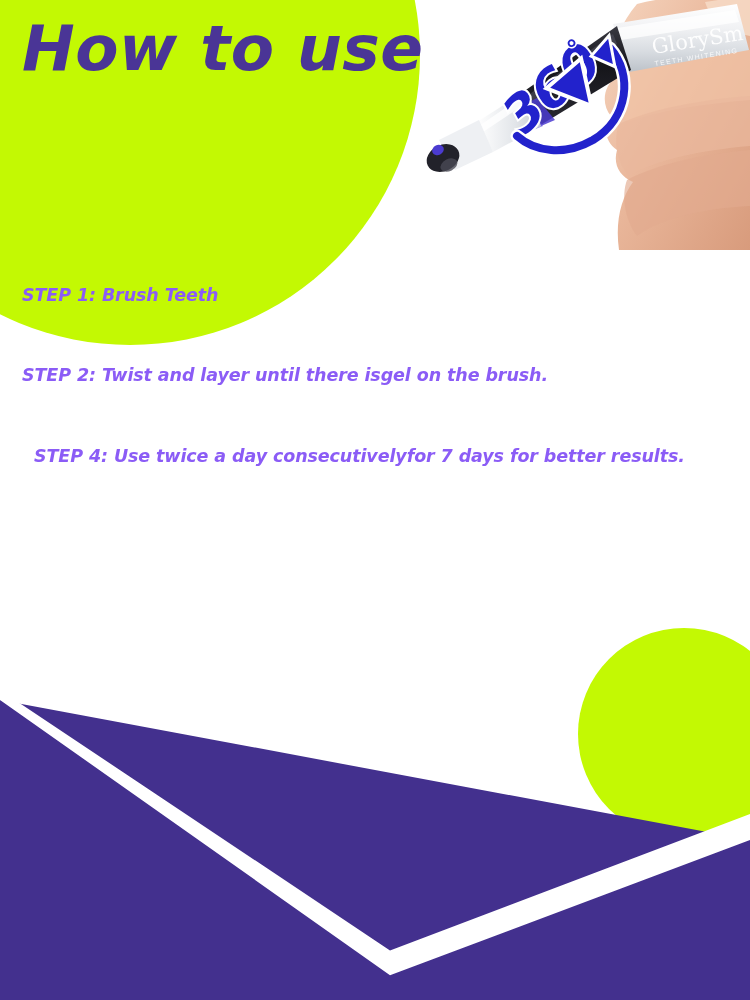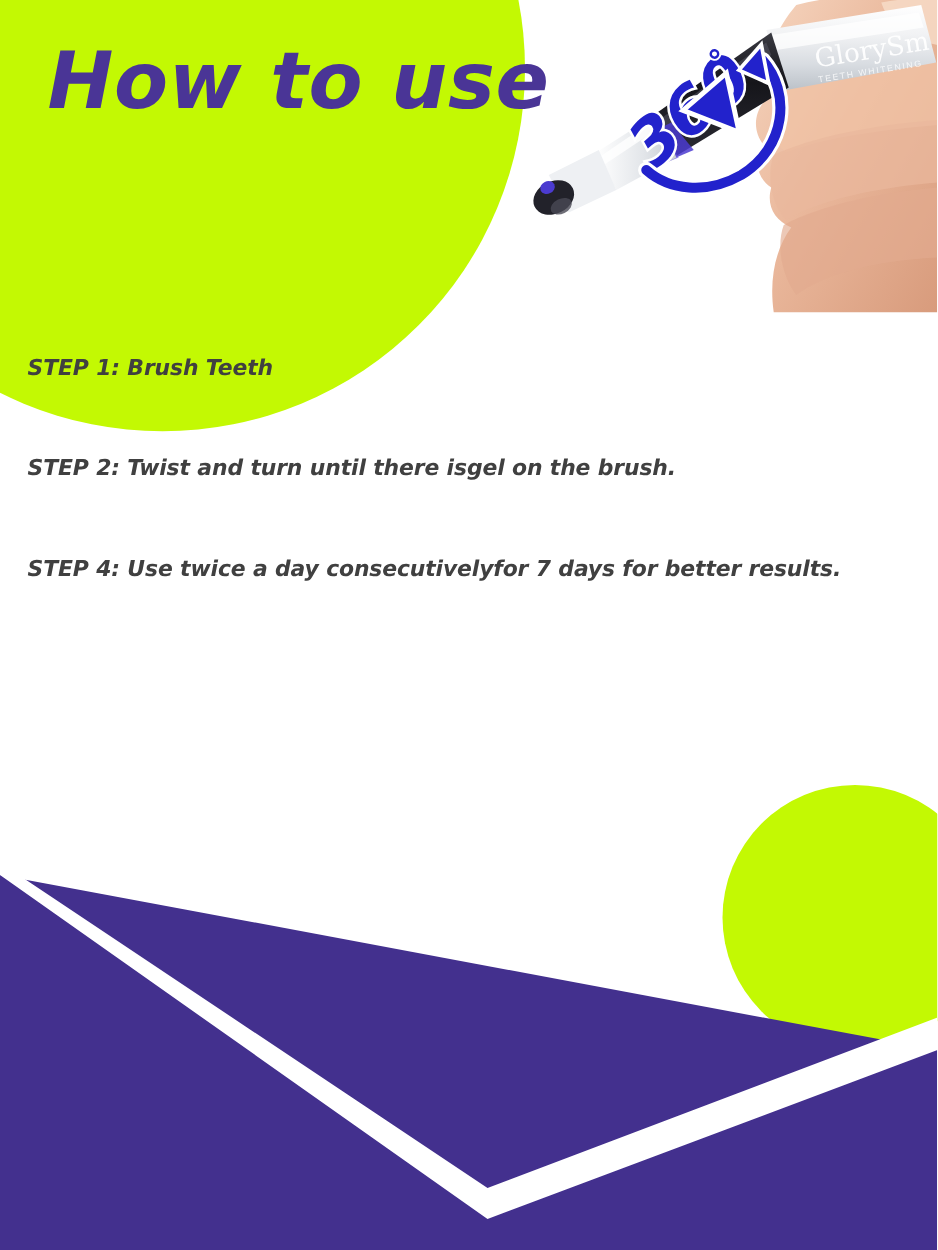--- a/index.html
+++ b/index.html
@@ -74,21 +74,21 @@
     z-index: 4;
   }
   .product-photo svg { display: block; width: 100%; height: 100%; }
 
   
   .poster-title {
     position: absolute;
     left: 22px;
     top: 12px;
     z-index: 6;
-    margin: 16px;
+    margin: 0;
     font-family: "DejaVu Sans", sans-serif;
     font-size: 63px;
     font-weight: bold;
     font-style: italic;
     letter-spacing: 0.5px;
     color: #4a3596;
     white-space: nowrap;
   }
 
   
@@ -97,28 +97,28 @@
     left: 22px;
     top: 281px;
     width: 706px;
     z-index: 6;
   }
   .step {
     font-family: "DejaVu Sans", sans-serif;
     font-size: 17.5px;
     font-weight: bold;
     font-style: italic;
-    color: #404040;
+    color: #8b5cf6;
     line-height: 1.62;
     letter-spacing: -0.1px;
   }
   .step-1 { margin: 0 0 52px 0; }
   .step-2 { margin: 0 0 52px 0; }
   .step-3 { margin: 0 0 52px 0; }
-  .step-4 { margin: 0; font-style: italic; }
+  .step-4 { margin: 12px; font-style: italic; }
 </style>
 </head>
 <body>
 
 <div id="poster">
 
   <div class="shape-green-top"></div>
   <div class="shape-green-bottom"></div>
   <div class="shape-purple-bottom"></div>
   <div class="shape-white-notch"></div>
@@ -204,17 +204,17 @@
         <polygon points="198,36 216,62 190,62" fill="#2222cc" stroke="#ffffff" stroke-width="3" transform="rotate(24 202 50)"></polygon>
         <polygon points="166,58 196,96 148,100" fill="#2222cc" stroke="#ffffff" stroke-width="4" transform="rotate(26 170 80)"></polygon>
       </g>
     </svg>
   </div>
 
   <h1 class="poster-title">How to use</h1>
 
   <div class="steps">
     <p class="step step-1">STEP 1: Brush Teeth</p>
-    <p class="step step-2">STEP 2: Twist and turn until there isgel on the brush.</p>
+    <p class="step step-2">STEP 2: Twist and layer until there isgel on the brush.</p>
     <p class="step step-4">STEP 4: Use twice a day consecutivelyfor 7 days for better results.</p>
   </div>
 
 </div>
 
 </body></html>

